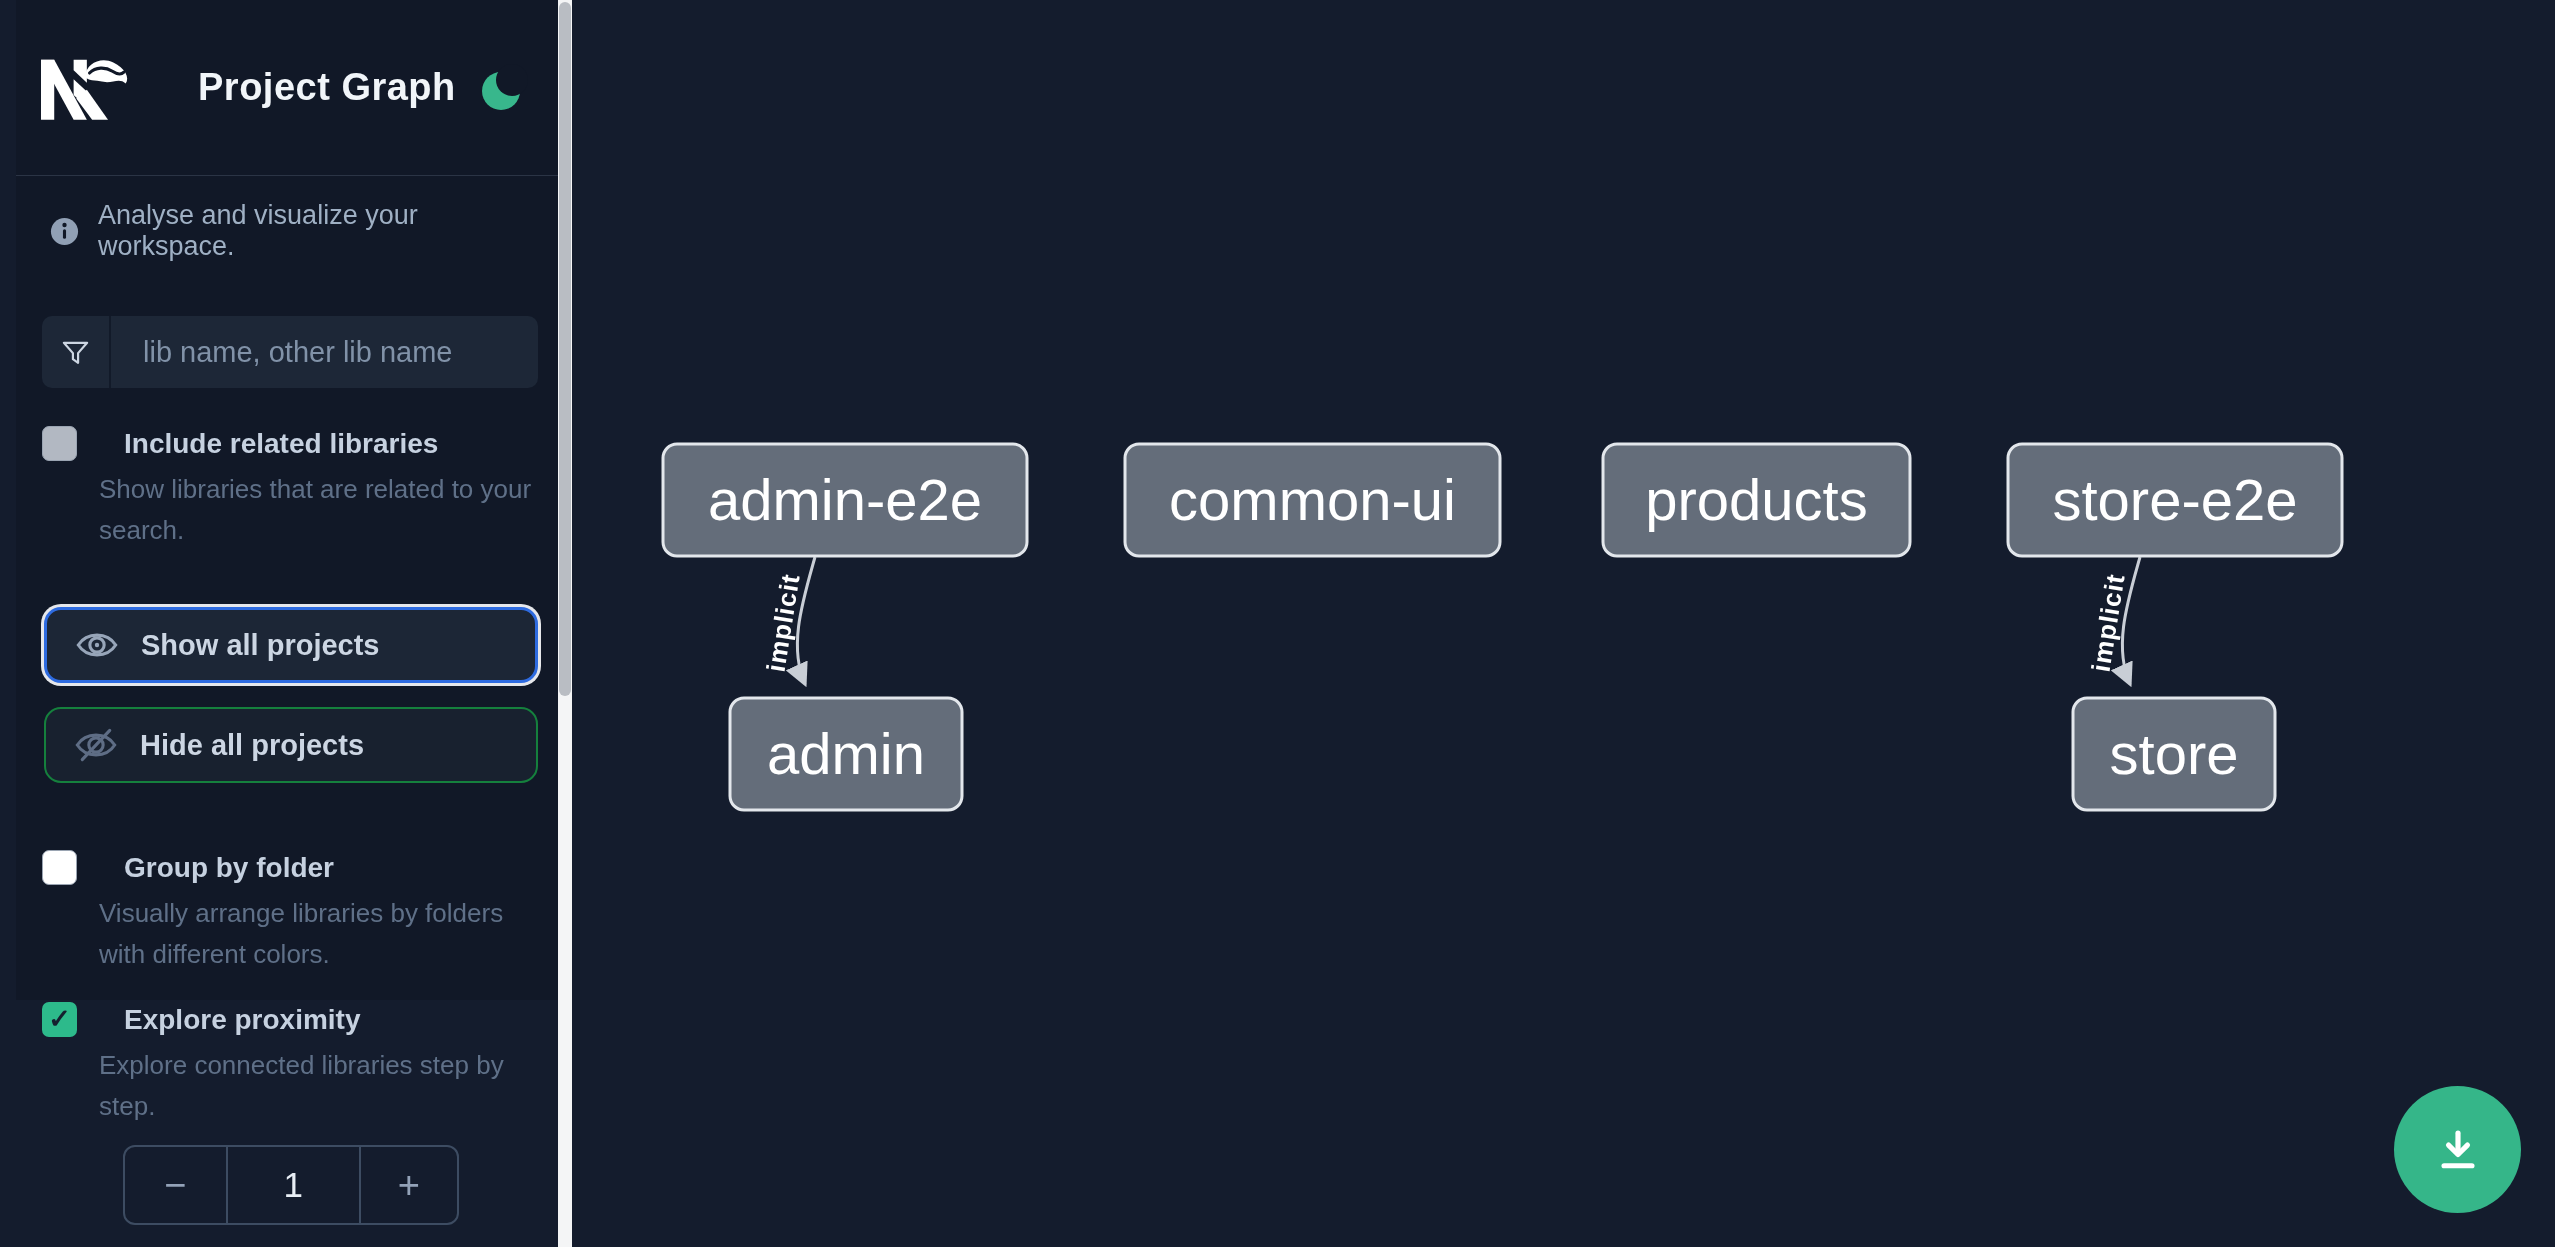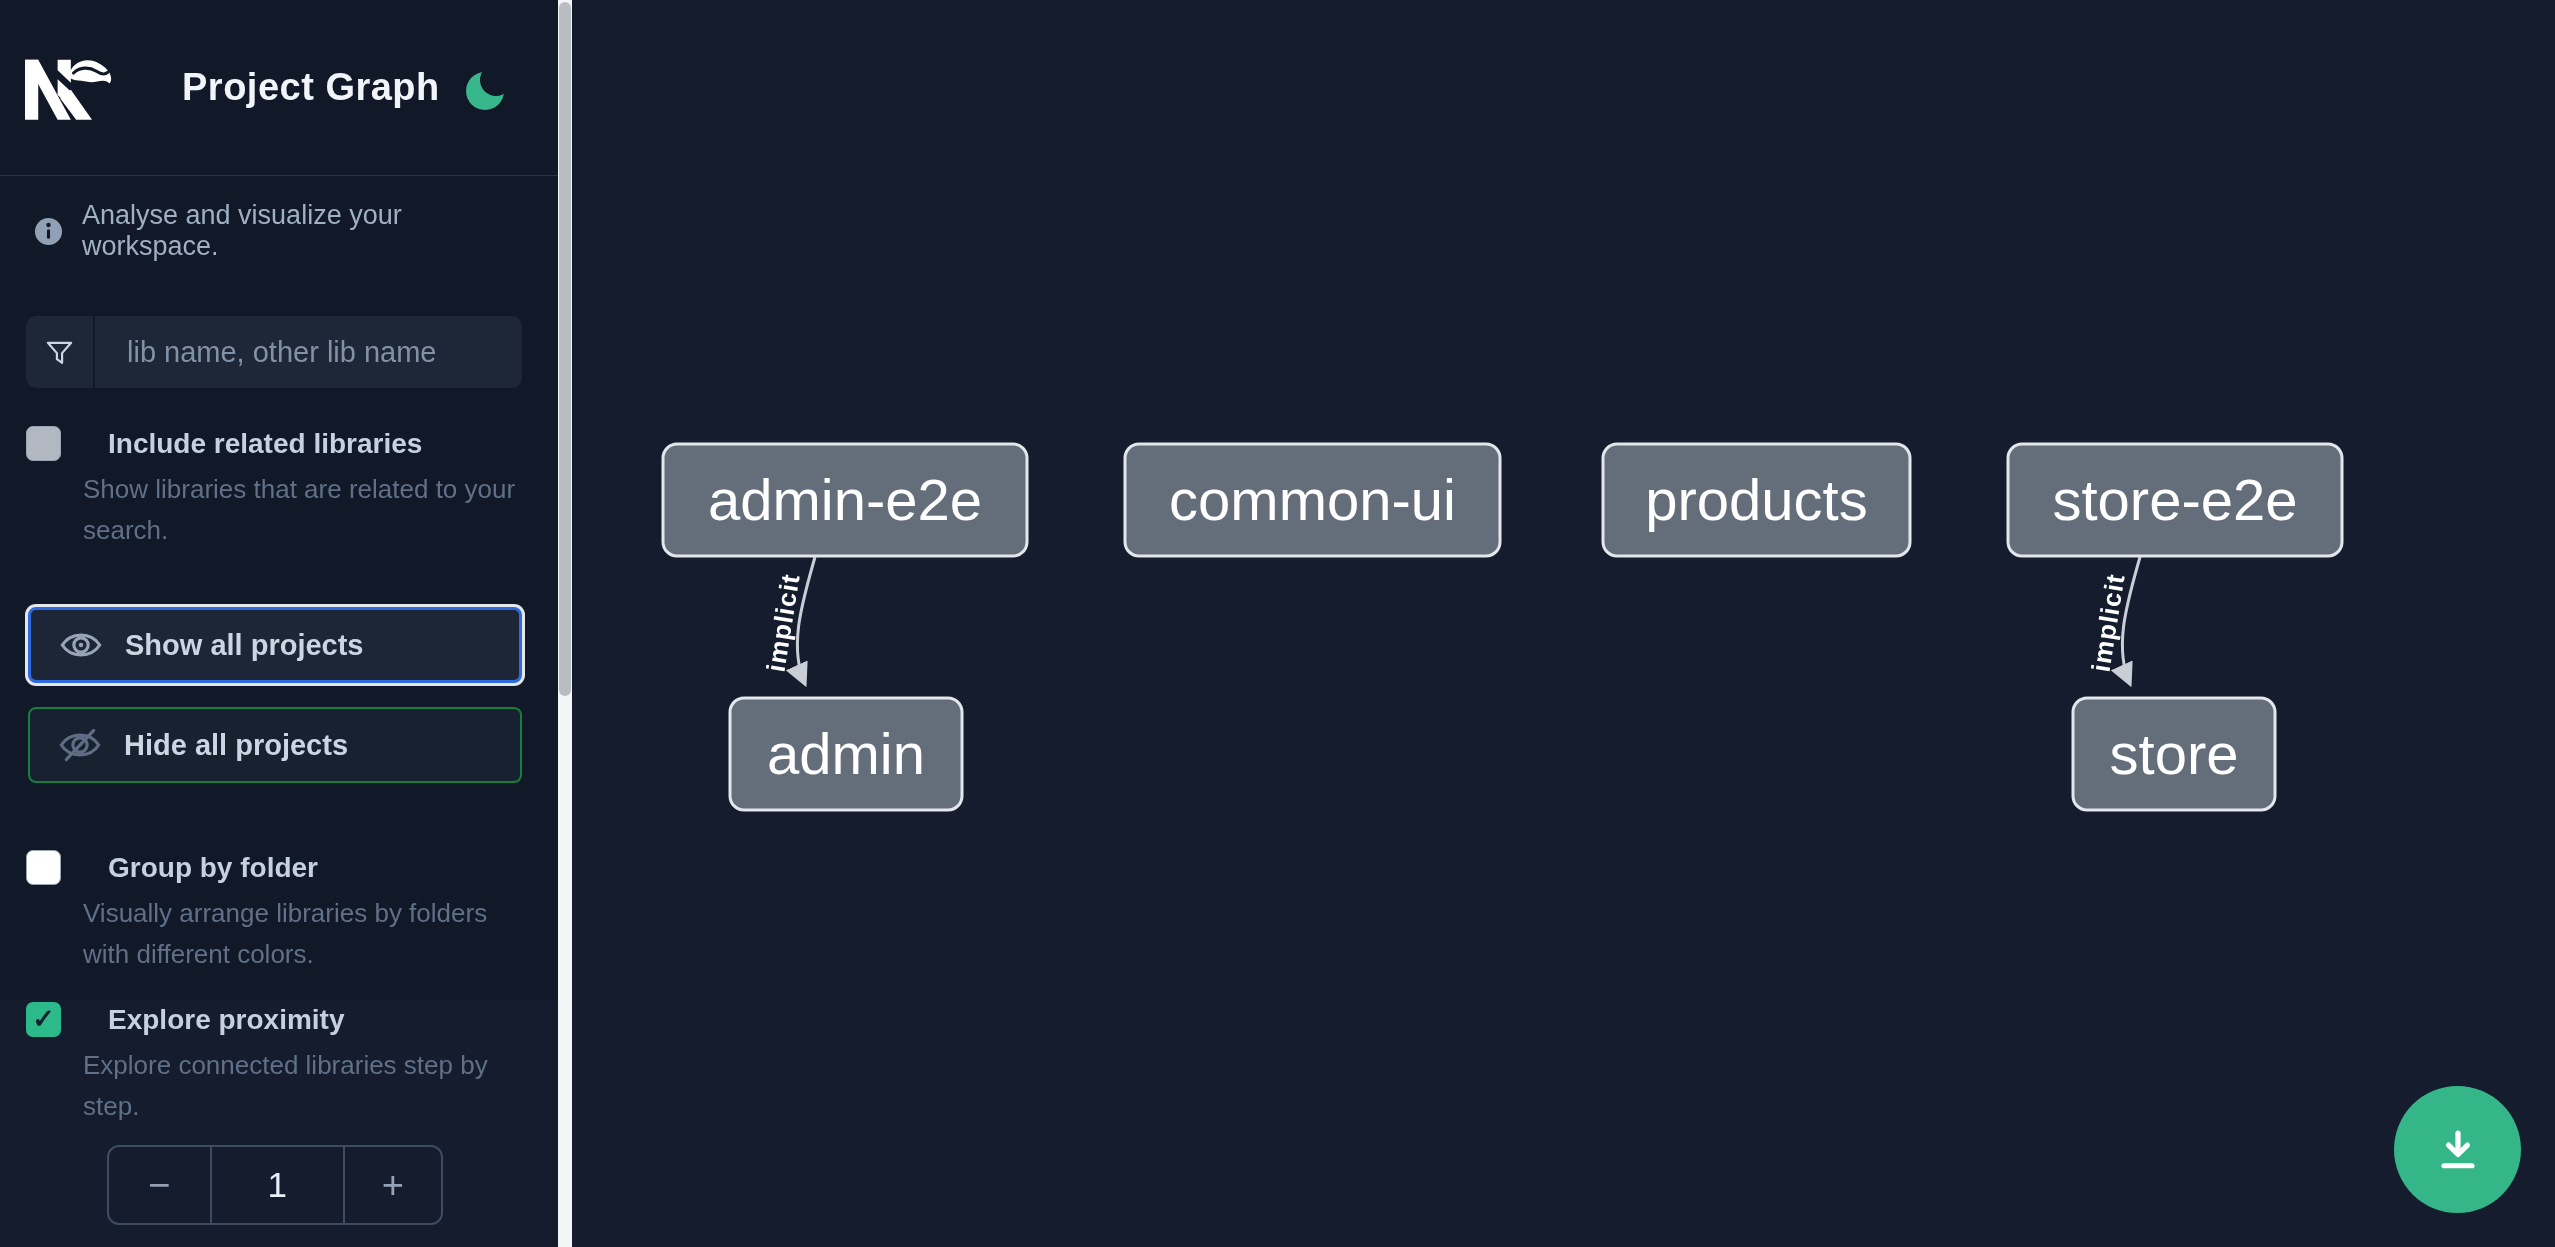--- a/index.html
+++ b/index.html
@@ -6,21 +6,21 @@
   html,body { width: 2555px; height: 1247px; overflow: hidden; }
   body {
     font-family: "Liberation Sans", sans-serif;
     background: #141c2d;
     position: relative;
     color: #e2e8f0;
   }
 
   
   #sidebar {
-    position: absolute; left: 0; top: 0; width: 558px; height: 1000px;
+    position: absolute; left: 16px; top: 0; width: 558px; height: 1000px;
     background: #111827;
   }
   .sidebar-header {
     position: absolute; left: 0; top: 0; width: 558px; height: 176px;
     border-bottom: 1px solid #2b3445;
     display: flex; align-items: center;
   }
   .nx-logo { margin-left: 25px; width: 97px; height: 66px; flex: none; }
   .app-title {
     margin-left: 60px;
@@ -73,21 +73,21 @@
     margin-left: 82px; font-size: 28px; font-weight: 600; color: #c6d1e0;
     line-height: 37px;
   }
   .toggle-desc {
     margin-left: 57px; margin-top: 7px; width: 440px;
     font-size: 26px; color: #5f7088; line-height: 41px;
   }
 
   .side-btn {
     position: absolute; left: 28px; width: 494px; height: 76px;
-    border-radius: 8px; display: flex; align-items: center;
+    border-radius: 17px; display: flex; align-items: center;
     cursor: pointer; font-family: "Liberation Sans", sans-serif;
   }
   .btn-show {
     top: 607px; background: #1c2636;
     border: 3px solid #2e6be0;
     box-shadow: 0 0 0 3px rgba(248,250,252,.92);
   }
   .btn-hide { top: 707px; background: #18212f; border: 2px solid #15803d; }
   .side-btn .btn-icon { margin-left: 28px; flex: none; display: flex; }
   .side-btn .btn-label { margin-left: 22px; font-size: 29px; font-weight: 600; color: #ccd6e3; }

